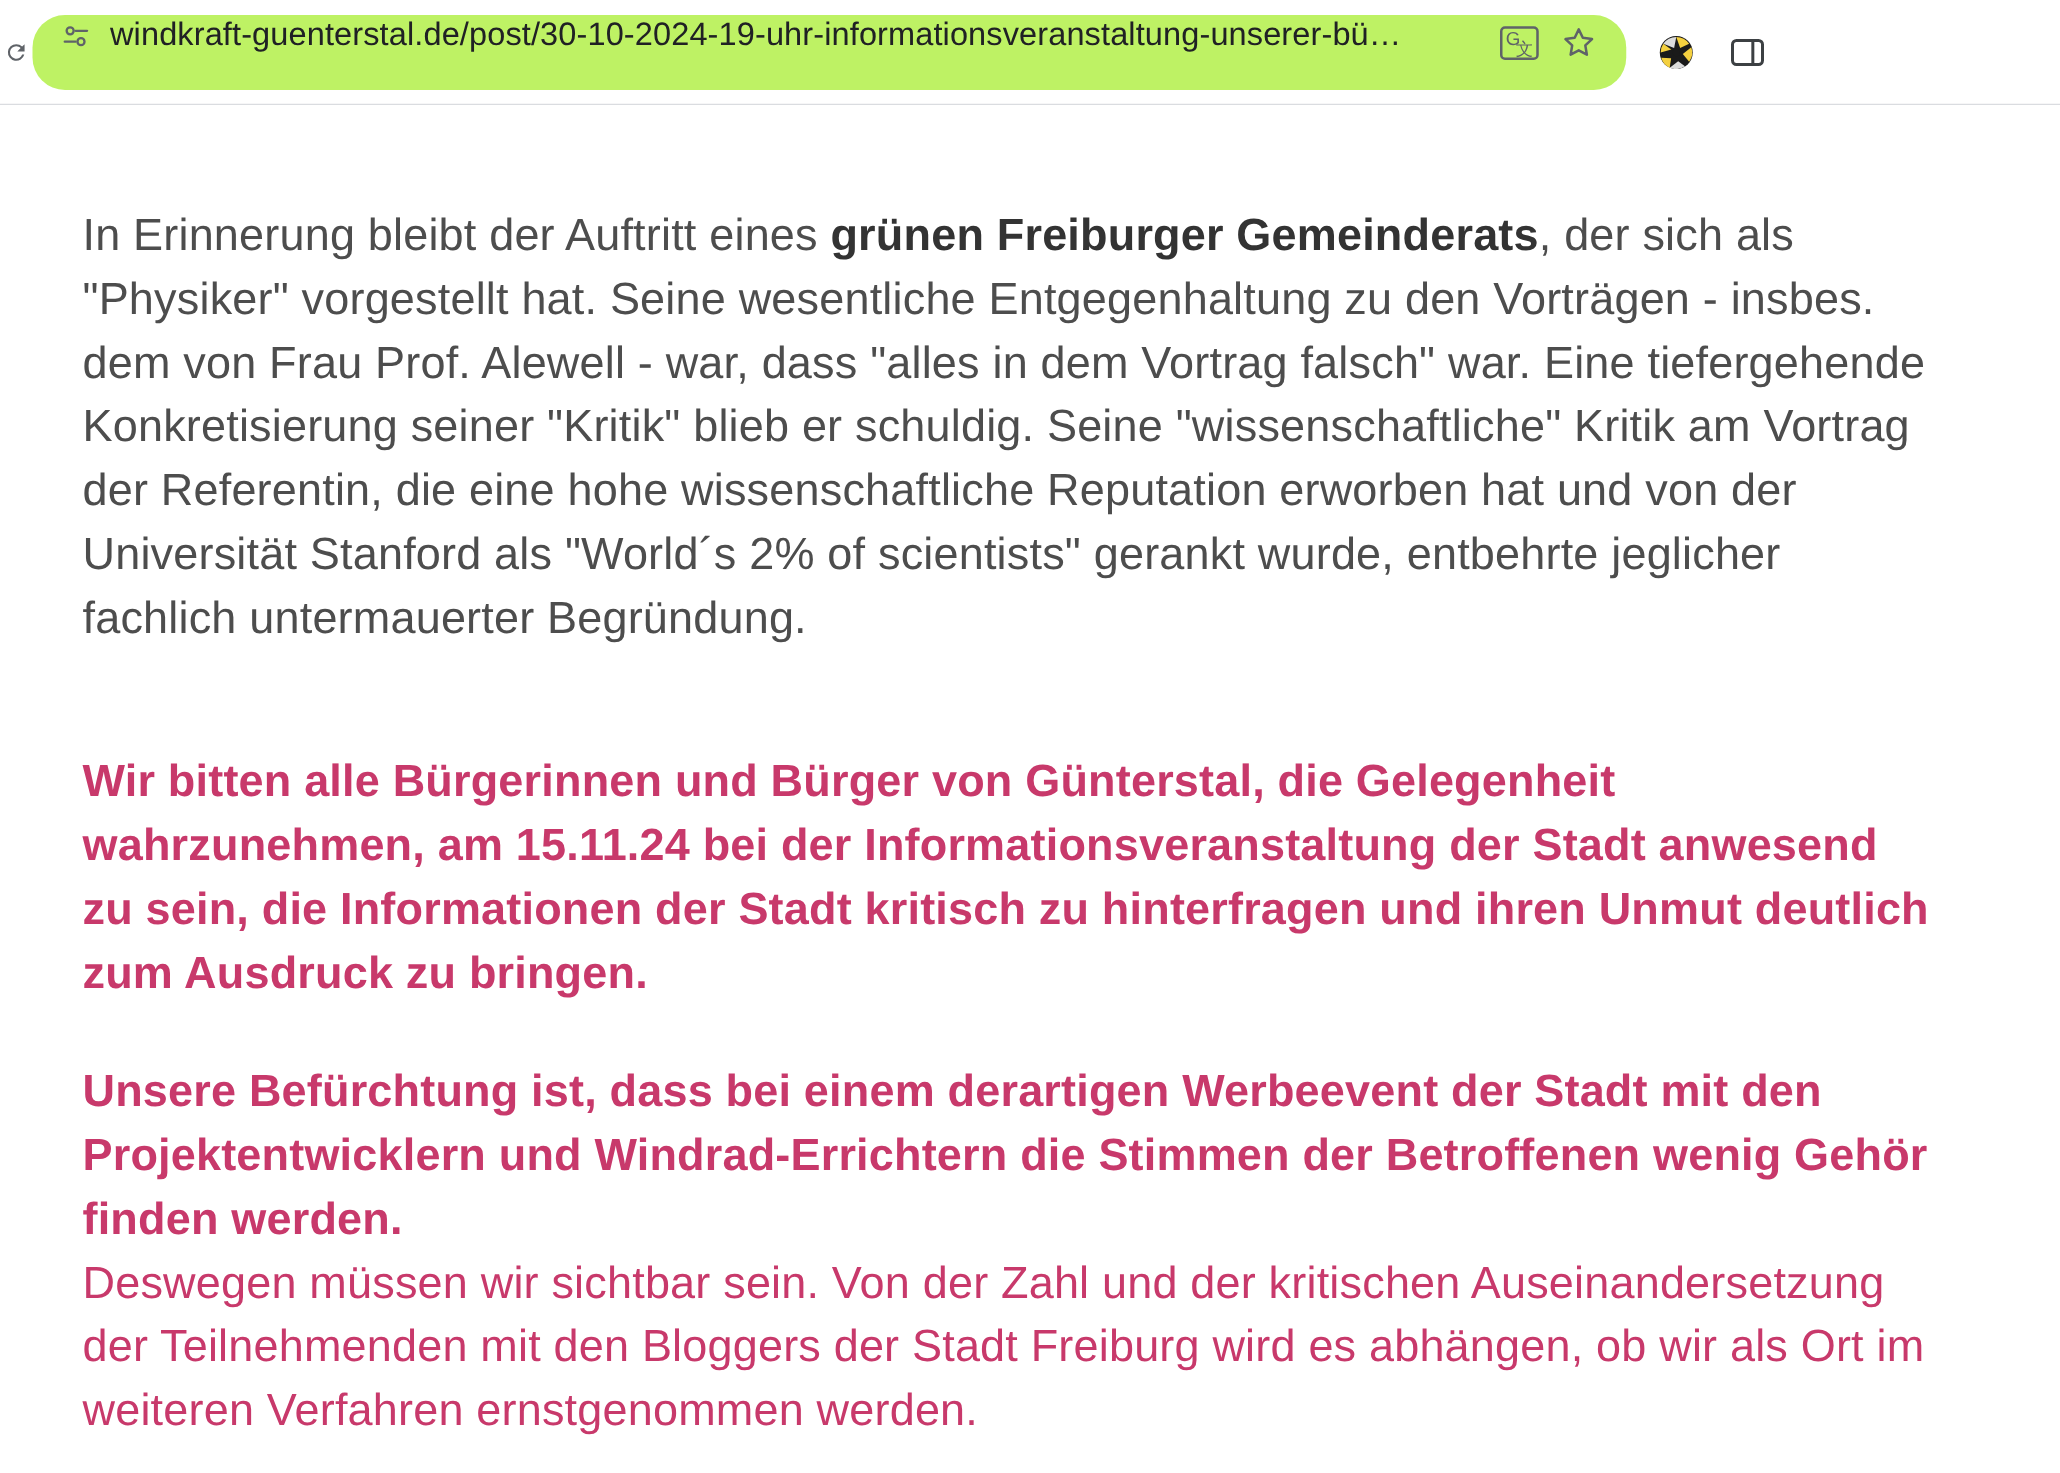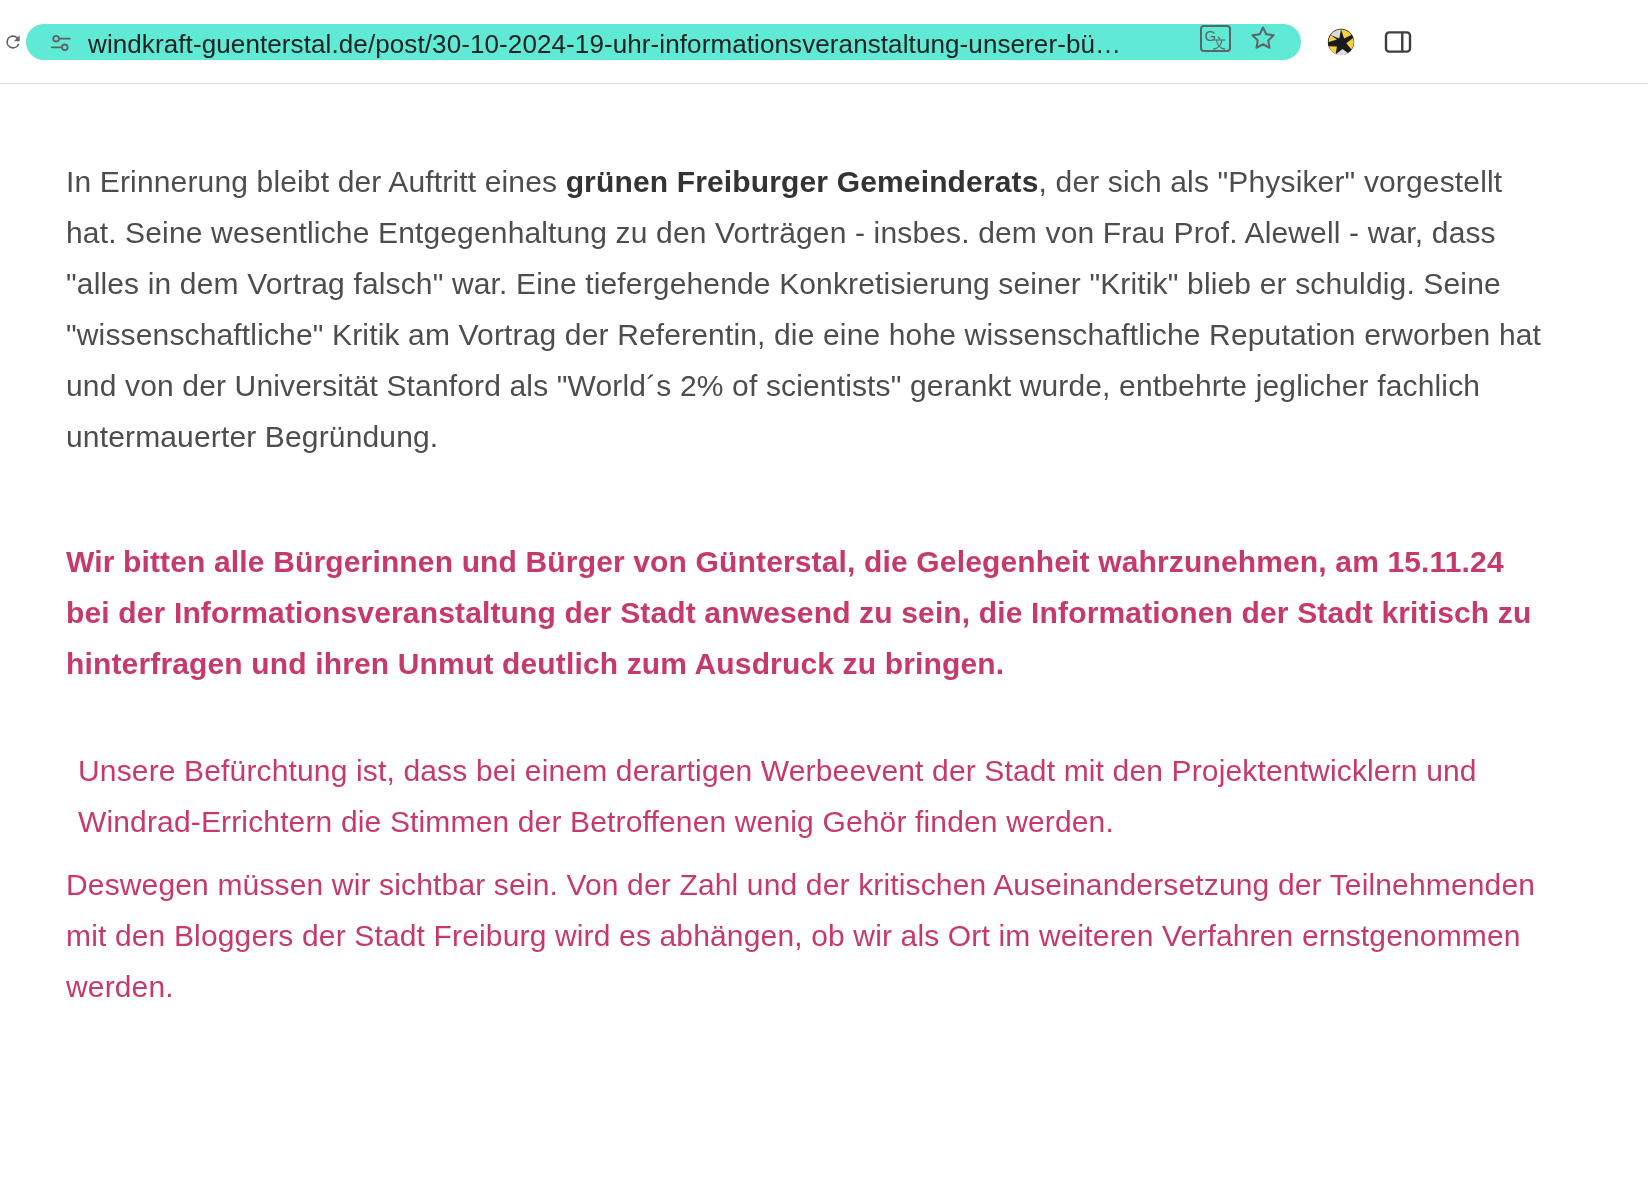--- a/index.html
+++ b/index.html
@@ -26,25 +26,25 @@
     width: 26px;
     display: flex;
     align-items: center;
     justify-content: center;
     color: #5f6368;
     font-size: 20px;
     flex: 0 0 auto;
   }
   .omnibox {
     flex: 1 1 auto;
-    height: 36px;
-    background: #5eead4;
+    height: 60px;
+    background: #bef264;
     border-radius: 26px;
     display: flex;
-    align-items: flex-end;
+    align-items: flex-start;
     padding: 0 16px 0 18px;
     box-sizing: border-box;
     margin-right: 8px;
     max-width: 1275px;
   }
   .site-info-icon {
     width: 34px;
     height: 34px;
     flex: 0 0 auto;
     display: flex;
@@ -118,21 +118,21 @@
     height: 1px;
     background: #dadce0;
   }
 
   
   .page {
     padding: 42px 60px 0 66px;
     box-sizing: border-box;
   }
   .para {
-    font-size: 30px;
+    font-size: 36px;
     line-height: 51px;
     color: #4a4a4a;
     max-width: 1480px;
     font-family: "Liberation Sans", sans-serif;
     letter-spacing: 0.15px;
   }
   .para.dark { color: #4d4d4d; }
   .para b { font-weight: 700; color: #333333; }
   .para.red { color: #c8396b; }
   .spacer-block { height: 44px; }
@@ -201,17 +201,17 @@
 
   <p class="para dark"><span>In Erinnerung bleibt der Auftritt eines </span><b>grünen Freiburger Gemeinderats</b><span>, der sich als "Physiker" vorgestellt hat. Seine wesentliche Entgegenhaltung zu den Vorträgen - insbes. dem von Frau Prof. Alewell - war, dass "alles in dem Vortrag falsch" war. Eine tiefergehende Konkretisierung seiner "Kritik" blieb er schuldig. Seine  "wissenschaftliche" Kritik am Vortrag der Referentin, die eine hohe wissenschaftliche Reputation erworben hat und von der Universität Stanford als "World´s 2% of scientists" gerankt wurde, entbehrte jeglicher fachlich untermauerter Begründung.</span></p>
 
 
   <div class="spacer-block"></div>
 
   <p class="para red" style="margin:0;font-weight:bold;">Wir bitten alle Bürgerinnen und Bürger von Günterstal, die Gelegenheit wahrzunehmen, am 15.11.24 bei der Informationsveranstaltung der Stadt anwesend zu sein, die Informationen der Stadt kritisch zu hinterfragen und ihren Unmut deutlich zum Ausdruck zu bringen.</p>
 
   <div class="spacer-block"></div>
 
-  <p class="para red" style="margin:12px;">Unsere Befürchtung ist, dass bei einem derartigen Werbeevent der Stadt mit den Projektentwicklern und Windrad-Errichtern die Stimmen der Betroffenen wenig Gehör finden werden.</p>
+  <p class="para red" style="margin:0;font-weight:bold;">Unsere Befürchtung ist, dass bei einem derartigen Werbeevent der Stadt mit den Projektentwicklern und Windrad-Errichtern die Stimmen der Betroffenen wenig Gehör finden werden.</p>
 
   <p class="para red" style="margin:0;">Deswegen müssen wir sichtbar sein. Von der Zahl und der kritischen Auseinandersetzung der Teilnehmenden mit den Bloggers der Stadt Freiburg wird es abhängen, ob wir als Ort im weiteren Verfahren ernstgenommen werden.</p>
 
 </div>
 
 </body></html>

